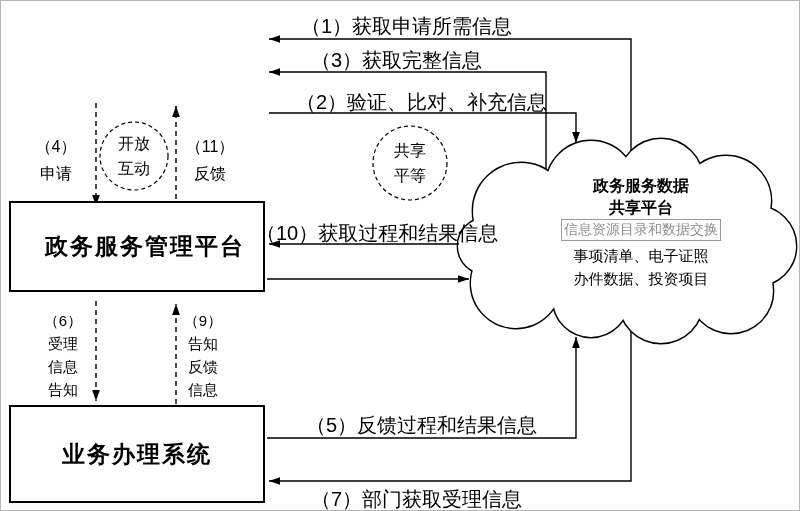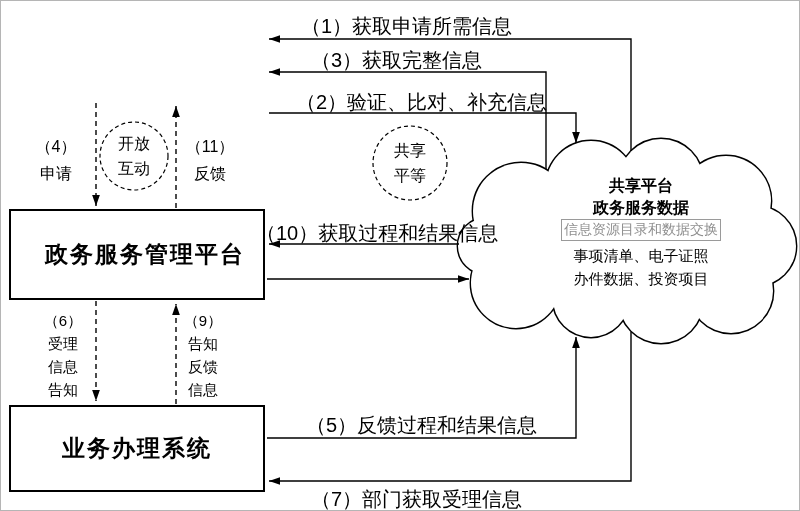--- a/index.html
+++ b/index.html
@@ -74,24 +74,24 @@
 
     <path class="flow dashed" marker-end="url(#arr)" d="M95,102 L95,205"></path>
     <path class="flow dashed" marker-end="url(#arr)" d="M175,207 L175,105"></path>
     <path class="flow dashed" marker-end="url(#arr)" d="M95,300 L95,400"></path>
     <path class="flow dashed" marker-end="url(#arr)" d="M175,403 L175,303"></path>
 
     <circle class="dcircle" cx="133" cy="155" r="34"></circle>
     <circle class="dcircle" cx="409" cy="162" r="37"></circle>
   </svg>
 
-  <div class="node" style="left:8px; top:208px; width:256px; height:91px;padding-left:16px;">
+  <div class="node" style="left:8px; top:200px; width:256px; height:91px;padding-left:16px;">
     <span>政务服务管理平台</span>
   </div>
-  <div class="node" style="left:8px; top:404px; width:256px; height:87px;">
+  <div class="node" style="left:8px; top:404px; width:256px; height:98px;">
     <span>业务办理系统</span>
   </div>
 
   <div class="lbl" style="left:300px; top:12px;  width:270px;">（1）获取申请所需信息</div>
   <div class="lbl" style="left:310px; top:46px;  width:240px;">（3）获取完整信息</div>
   <div class="lbl" style="left:295px; top:88px;  width:270px;">（2）验证、比对、补充信息</div>
   <div class="lbl" style="left:255px; top:219px; width:235px;">（10）获取过程和结果信息</div>
   <div class="lbl" style="left:305px; top:411px; width:250px;">（5）反馈过程和结果信息</div>
   <div class="lbl" style="left:310px; top:485px; width:240px;">（7）部门获取受理信息</div>
 
@@ -119,22 +119,22 @@
   <div class="clbl" style="left:103px; top:130px; width:60px;">
     <div>开放</div>
     <div>互动</div>
   </div>
   <div class="clbl" style="left:379px; top:137px; width:60px;">
     <div>共享</div>
     <div>平等</div>
   </div>
 
   <div class="cloud-title" style="left:540px; top:174px; width:200px;">
+    <div>政务服务数据</div>
     <div>共享平台</div>
-    <div>政务服务数据</div>
   </div>
   <div class="tag-wrap" style="left:540px; top:218px; width:200px;">
     <span class="tag">信息资源目录和数据交换</span>
   </div>
   <div class="cloud-items" style="left:540px; top:243px; width:200px;">
     <div>事项清单、电子证照</div>
     <div>办件数据、投资项目</div>
   </div>
 
 </div>

